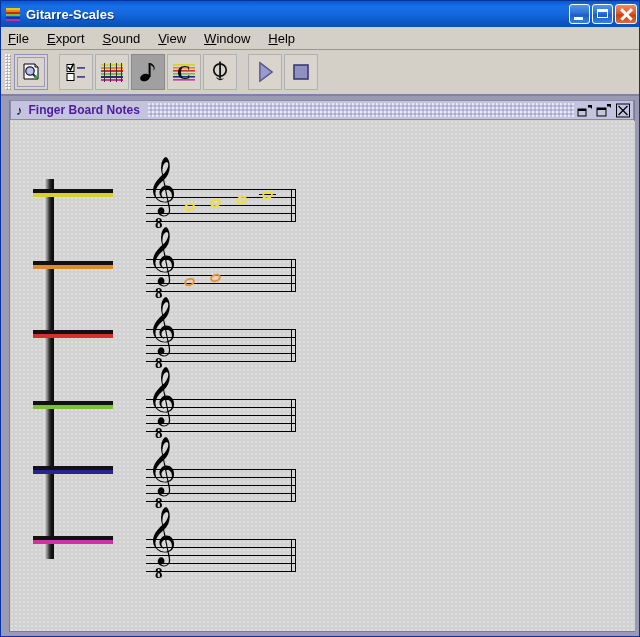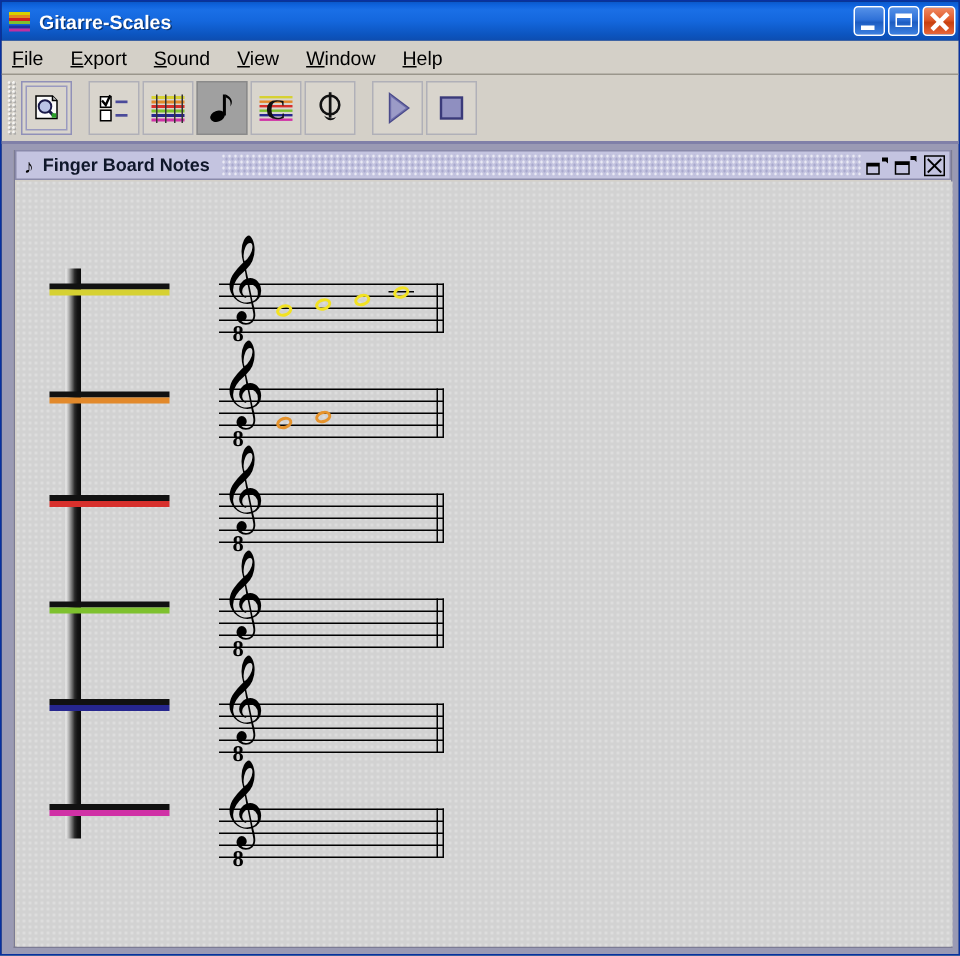--- a/index.html
+++ b/index.html
@@ -214,21 +214,21 @@
   }
   #child-titlebar .note-glyph {
     font-size: 13px;
     color: #000;
     margin-right: 6px;
     line-height: 1;
   }
   #child-title-text {
     font-size: 12px;
     font-weight: bold;
-    color: #0f172a;
+    color: #4c1d95;
     white-space: nowrap;
     margin-right: 8px;
   }
   #child-title-fill {
     flex: 1 1 auto;
     height: 14px;
     background-image:
       radial-gradient(circle at 1px 1px, #ffffff 0.7px, transparent 1px),
       radial-gradient(circle at 1px 1px, #9a9ac4 0.7px, transparent 1px);
     background-size: 4px 4px, 4px 4px;

